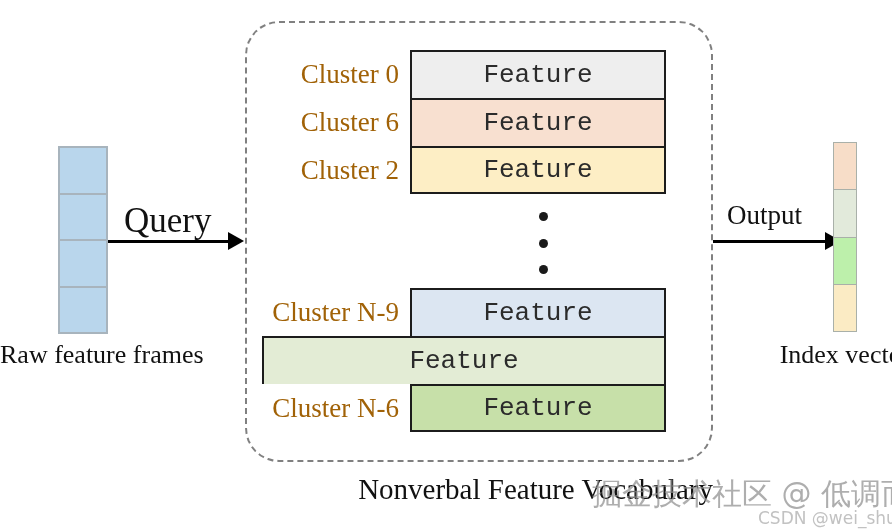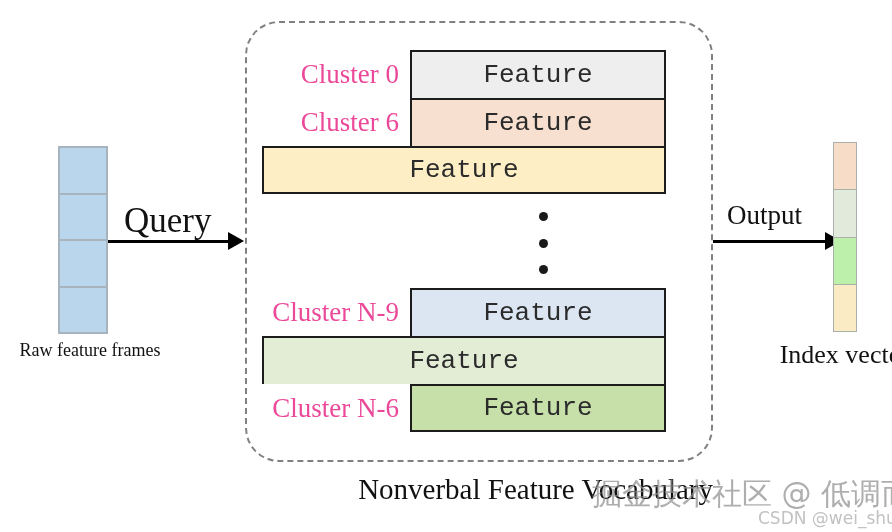--- a/index.html
+++ b/index.html
@@ -43,21 +43,21 @@
     border-bottom: 2px solid #a8b4bd;
     box-sizing: border-box;
   }
   #raw-frames .frame-cell:last-child { border-bottom: none; }
 
   #raw-frames-label {
     left: 0px;
     top: 340px;
     width: 180px;
     text-align: center;
-    font-size: 18px;
+    font-size: 26px;
   }
 
   
   .arrow-line {
     height: 3px;
     background: #000000;
   }
   .arrow-head {
     width: 0;
     height: 0;
@@ -118,21 +118,21 @@
     width: 148px;
     flex: 0 0 148px;
     text-align: right;
     padding-right: 11px;
     box-sizing: border-box;
     font-size: 27px;
     display: flex;
     align-items: center;
     justify-content: flex-end;
     font-family: "Liberation Serif", "DejaVu Serif", serif;
-    color: #ec4899;
+    color: #a16207;
   }
   .feature-cell {
     flex: 1 1 auto;
     display: flex;
     align-items: center;
     justify-content: center;
     font-family: Liberation Mono, monospace;
     font-size: 26px;
     color: #2b2b2b;
     border: 2.5px solid #1c1c1c;
@@ -228,20 +228,21 @@
   <div id="cluster-group-top" class="cluster-group">
     <div class="cluster-row">
       <div class="cluster-name">Cluster 0</div>
       <div class="feature-cell" style="background:#eeeeee">Feature</div>
     </div>
     <div class="cluster-row">
       <div class="cluster-name">Cluster 6</div>
       <div class="feature-cell" style="background:#f8e0d0">Feature</div>
     </div>
     <div class="cluster-row">
+      <div class="cluster-name">Cluster 2</div>
       <div class="feature-cell" style="background:#fdeec5">Feature</div>
     </div>
   </div>
 
   <div id="vertical-ellipsis" class="abs">
     <div class="dot"></div>
     <div class="dot"></div>
     <div class="dot"></div>
   </div>
 

